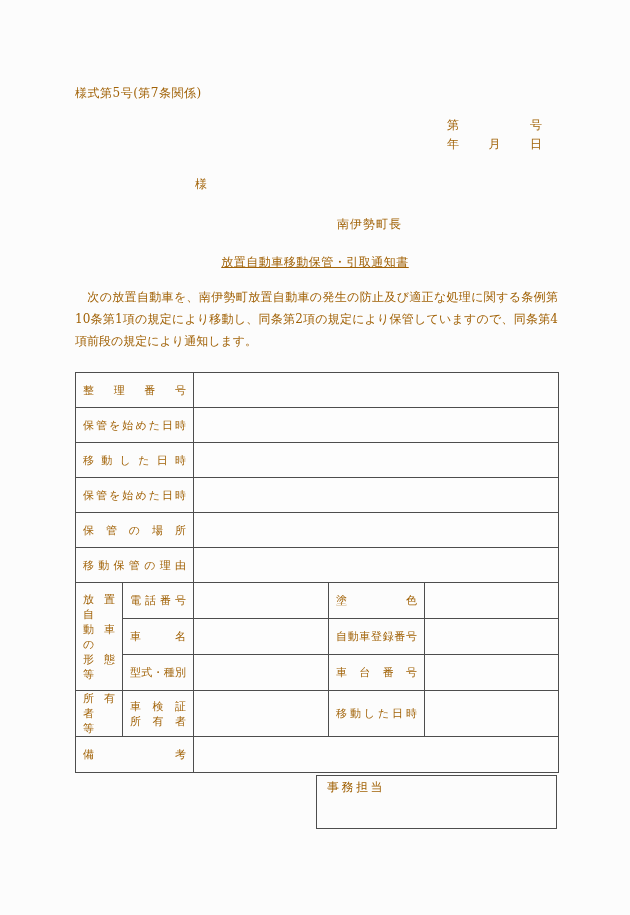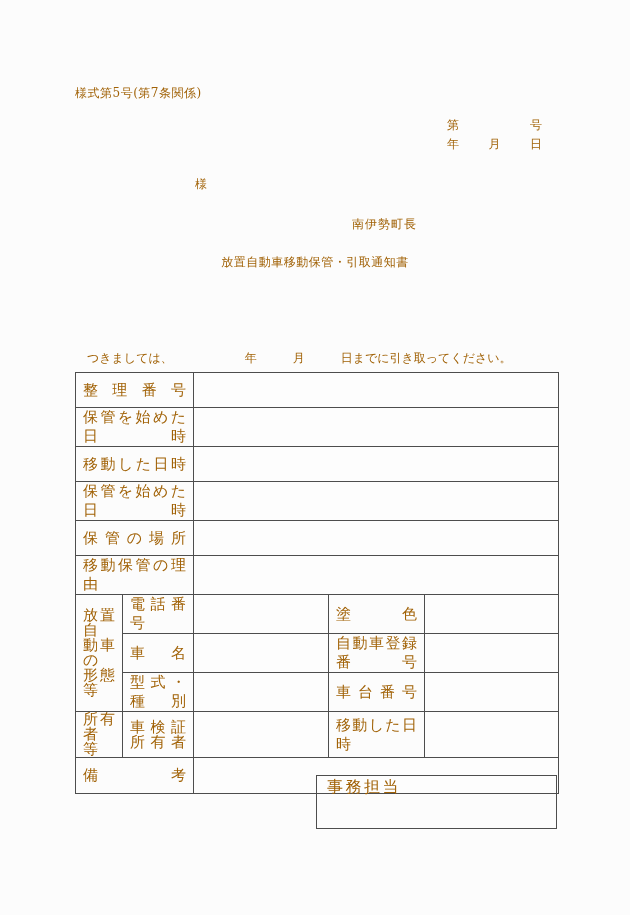--- a/index.html
+++ b/index.html
@@ -16,59 +16,59 @@
     font-size:12px;
     overflow:hidden;
   }
   .abs{position:absolute;}
 
   
   .form-number{left:75px;top:85px;letter-spacing:.5px;}
   .doc-num-block{left:447px;top:116px;width:95px;line-height:19px;}
   .doc-num-row,.date-row{display:flex;justify-content:space-between;}
   .addressee{left:195px;top:176px;}
-  .sender{left:352px;top:216px;letter-spacing:1px;}
-  .doc-title{left:0;top:254px;width:630px;text-align:center;letter-spacing:.5px;}
+  .sender{left:337px;top:216px;letter-spacing:1px;}
+  .doc-title{left:0;top:254px;width:630px;text-align:center;letter-spacing:.5px;text-decoration:underline;}
 
   
   .body-par{
     left:75px;top:286px;width:483px;
     line-height:22px;
     text-align:justify;
   }
   .pickup-line{left:75px;top:347px;width:483px;line-height:22px;white-space:pre;}
 
   
   .form-table{
     left:75px;top:372px;
     border-collapse:collapse;
     table-layout:fixed;
     width:483px;
   }
   .form-table td{
     border:1px solid #4d4d4d;
     padding:0 7px;
-    font-size:15px;
+    font-size:11px;
     vertical-align:middle;
     overflow:hidden;
   }
   .form-table tr.rh35{height:35px;}
   .form-table tr.rh36{height:36px;}
   td.jc{text-align:justify;text-align-last:justify;}
   td.pre{white-space:pre-line;line-height:15px;}
   td.val{background:#fdfdfd;}
 
   
   .contact-box{
     left:316px;top:775px;width:241px;height:54px;
     border:1px solid #4d4d4d;
     box-sizing:border-box;
     padding:3px 10px;
   }
-  .contact-box .cline{line-height:16px;letter-spacing:2.5px;font-size:16px;}
+  .contact-box .cline{line-height:16px;letter-spacing:2.5px;font-size:12px;}
 </style>
 </head>
 <body>
 
 <div class="page">
 
   <div class="abs form-number">様式第5号(第7条関係)</div>
 
   <div class="abs doc-num-block">
     <div class="doc-num-row">
@@ -81,22 +81,22 @@
       <span>日</span>
     </div>
   </div>
 
   <div class="abs addressee">様</div>
 
   <div class="abs sender">南伊勢町長</div>
 
   <div class="abs doc-title">放置自動車移動保管・引取通知書</div>
 
+  <div class="abs body-par">　次の放置自動車を、南伊勢町放置自動車の発生の防止及び適正な処理に関する条例第10条第1項の規定により移動し、同条第2項の規定により保管していますので、同条第4項前段の規定により通知します。</div>
 
-  <div class="abs pickup-line">　つきましては、　　　　　　年　　　月　　　日までに引き取ってください。</div>
 
   <table class="abs form-table">
     <colgroup>
       <col style="width:47px">
         <col style="width:71px">
         <col style="width:135px">
         <col style="width:96px">
         <col style="width:134px">
     </colgroup>
     <tbody>

